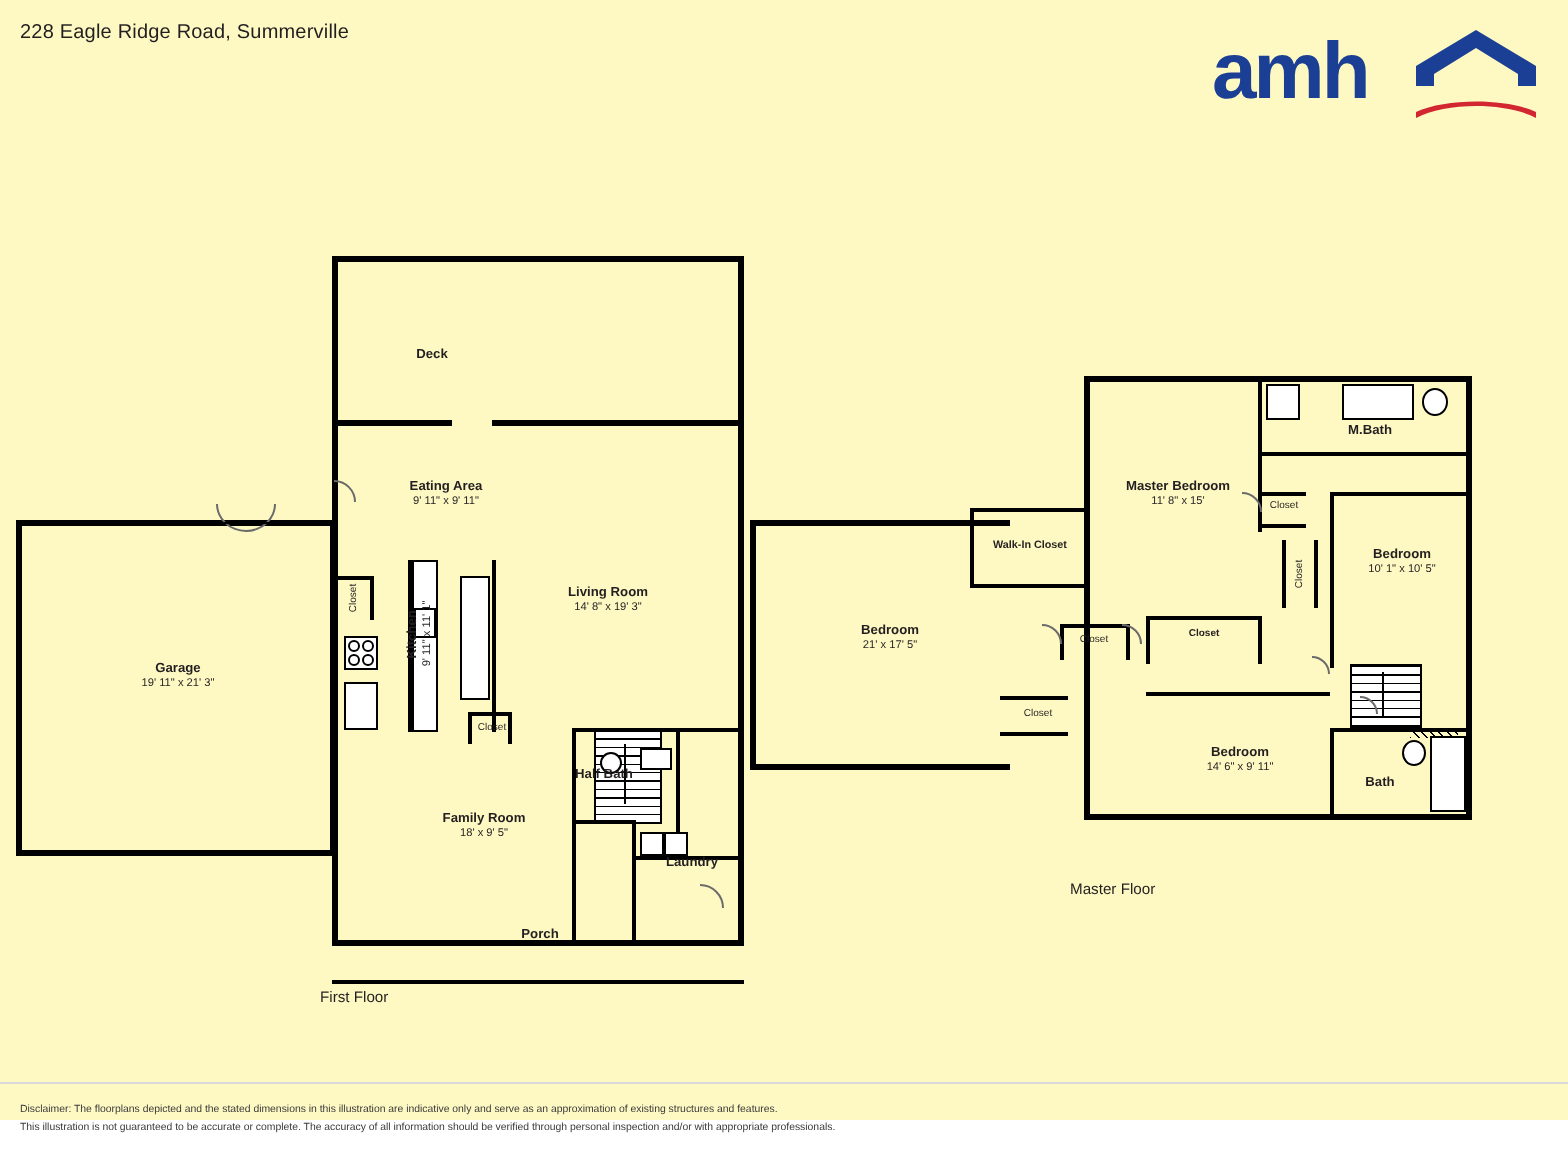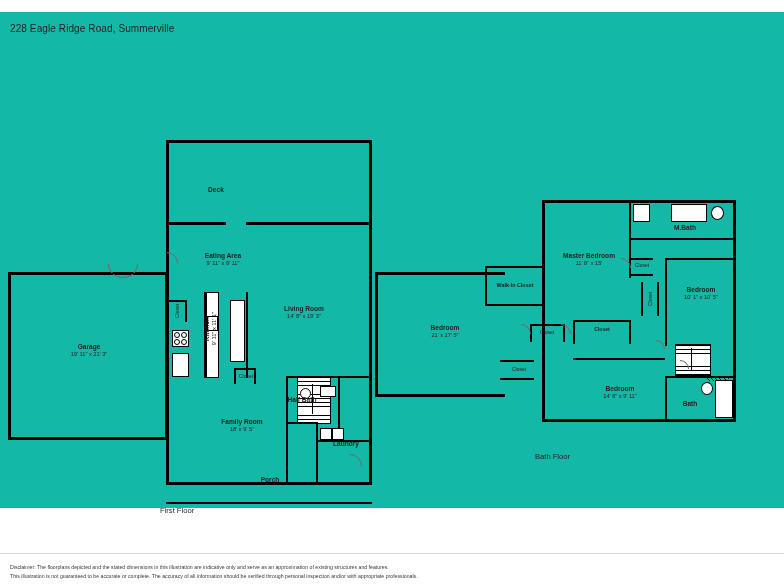--- a/index.html
+++ b/index.html
@@ -10,24 +10,24 @@
   body {
     width: 784px;
     height: 588px;
     position: relative;
     font-family: "Liberation Sans", sans-serif;
     color: #231f20;
     overflow: hidden;
   }
   #page {
     position: absolute;
-    left: 0; top: 12px;
+    left: 0; top: 0;
     width: 784px;
-    height: 496px;
-    background: #14b8a6;
+    height: 560px;
+    background: #fef9c3;
   }
   
   #address-title {
     position: absolute;
     left: 10px;
     top: 11px;
     font-size: 10px;
     letter-spacing: 0.1px;
     color: #231f20;
     white-space: nowrap;
@@ -156,20 +156,29 @@
     background: #000;
   }
 </style>
 </head>
 <body>
 
 <div id="page">
 
   <div id="address-title">228 Eagle Ridge Road, Summerville</div>
 
+  <div id="logo">
+    <div id="logo-word">amh</div>
+    <svg id="logo-roof" viewBox="0 0 62 30">
+      <path d="M31 1 L61 19 L61 29 L52 29 L52 23 L31 10 L10 23 L10 29 L1 29 L1 19 Z" fill="#1b3f94"></path>
+    </svg>
+    <svg id="logo-swoosh" viewBox="0 0 62 11">
+      <path d="M1 9 C16 1, 46 1, 61 9 L61 6 C46 -1, 16 -1, 1 6 Z" fill="#d22630"></path>
+    </svg>
+  </div>
 
   <div class="plan" id="ground-floor" style="left:8px; top:128px; width:370px; height:375px;">
 
     <div class="wall" style="left:0px; top:132px; width:158px; height:3px;"></div>
     <div class="wall" style="left:0px; top:132px; width:3px; height:168px;"></div>
     <div class="wall" style="left:0px; top:297px; width:160px; height:3px;"></div>
     <div class="wall" style="left:157px; top:132px; width:3px; height:168px;"></div>
 
     <div class="arc" style="left:100px; top:110px; width:28px; height:26px; clip-path: inset(50% 0 0 0);"></div>
     <div class="thinwall" style="left:100px; top:133px; width:28px; height:1px;"></div>
@@ -346,21 +355,21 @@
 
     <div class="stair" style="left:300px; top:144px; width:34px; height:30px;"></div>
     <div class="arrow-line" style="left:316px; top:148px; width:1px; height:22px;"></div>
 
     <div class="arc" style="left:136px; top:124px; width:18px; height:18px;"></div>
     <div class="arc" style="left:176px; top:124px; width:18px; height:18px;"></div>
     <div class="arc" style="left:236px; top:58px; width:18px; height:18px;"></div>
     <div class="arc" style="left:272px; top:140px; width:16px; height:16px;"></div>
     <div class="arc" style="left:296px; top:160px; width:16px; height:16px;"></div>
 
-    <div class="floor-caption" style="left:160px; top:252px;">Bath Floor</div>
+    <div class="floor-caption" style="left:160px; top:252px;">Master Floor</div>
   </div>
 
   <div id="footer-rule"></div>
   <div id="disclaimer">
     <div>Disclaimer: The floorplans depicted and the stated dimensions in this illustration are indicative only and serve as an approximation of existing structures and features.</div>
     <div>This illustration is not guaranteed to be accurate or complete. The accuracy of all information should be verified through personal inspection and/or with appropriate professionals.</div>
   </div>
 
 </div>
 

